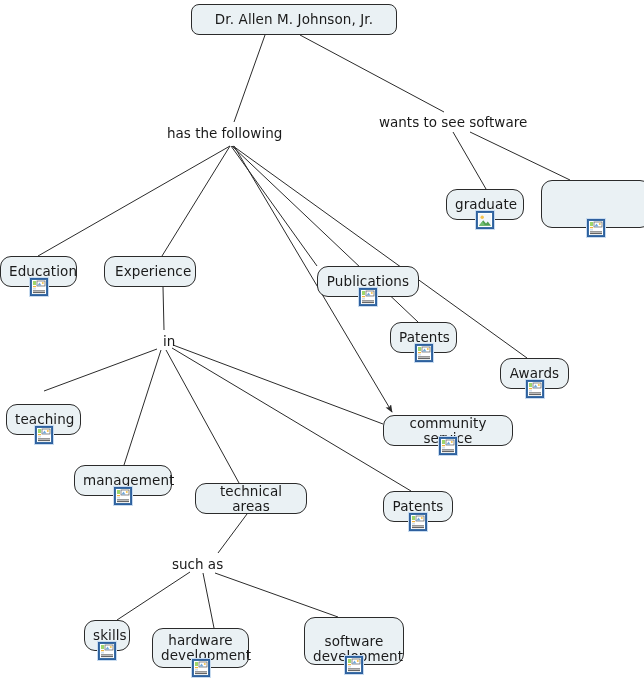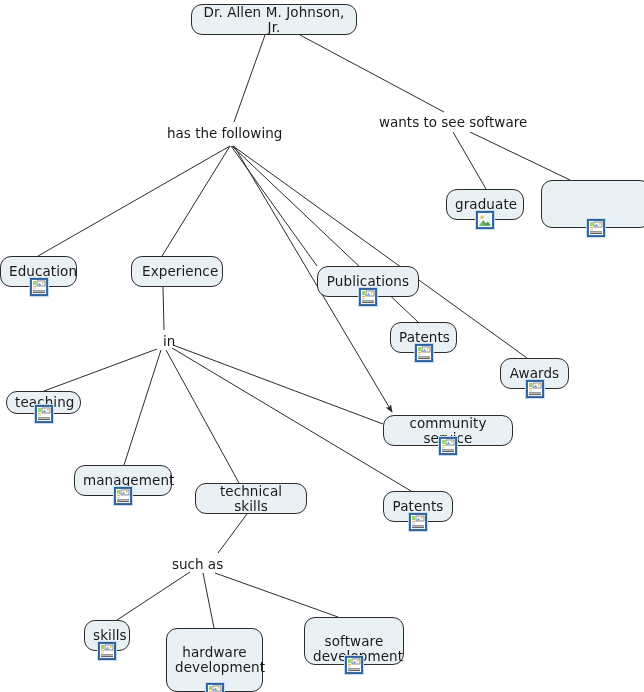--- a/index.html
+++ b/index.html
@@ -98,21 +98,21 @@
         <line x1="172" y1="348" x2="411" y2="491" stroke="#2b2b2b" stroke-width="1"></line>
         <line x1="173" y1="345" x2="383" y2="424" stroke="#2b2b2b" stroke-width="1"></line>
         <line x1="247" y1="514" x2="218" y2="553" stroke="#2b2b2b" stroke-width="1"></line>
         <line x1="190" y1="572" x2="117" y2="620" stroke="#2b2b2b" stroke-width="1"></line>
         <line x1="203" y1="573" x2="214" y2="628" stroke="#2b2b2b" stroke-width="1"></line>
         <line x1="215" y1="573" x2="338" y2="617" stroke="#2b2b2b" stroke-width="1"></line>
       </g>
   </svg>
 
   <div id="node-layer">
-      <div class="node" style="left: 191px; top: 4px; width: 166px; height: 31px;"><span class="node-label">Dr. Allen M. Johnson, Jr.</span></div>
+      <div class="node" style="left: 191px; top: 4px; width: 206px; height: 31px; border-radius: 8px;"><span class="node-label">Dr. Allen M. Johnson, Jr.</span></div>
       <div class="node" style="left: 446px; top: 189px; width: 78px; height: 31px;"><span class="node-label">graduate</span><span class="badge"><svg width="16" height="16" viewBox="0 0 16 16">
             <rect x="0.5" y="0.5" width="15" height="15" fill="#ffffff" stroke="#3a6ea5"></rect>
             <rect x="2" y="2" width="12" height="12" fill="#f2f7fb"></rect>
             <circle cx="5.2" cy="5.2" r="1.7" fill="#f2c14e"></circle>
             <path d="M2 13.8 L6.2 8.2 L9 11.6 L10.8 9.4 L14 13.8 Z" fill="#4f9e4f"></path>
             <path d="M2 13.8 L5.4 9.6 L8.2 13.8 Z" fill="#6fbf6f"></path>
           </svg></span></div>
       <div class="node" style="left: 541px; top: 180px; width: 110px; height: 48px;"><span class="badge"><svg width="16" height="16" viewBox="0 0 16 16">
             <rect x="0.5" y="0.5" width="15" height="15" fill="#ffffff" stroke="#3a6ea5"></rect>
             <rect x="2" y="2" width="3" height="4" fill="#9fd66b"></rect>
@@ -128,21 +128,21 @@
             <rect x="0.5" y="0.5" width="15" height="15" fill="#ffffff" stroke="#3a6ea5"></rect>
             <rect x="2" y="2" width="3" height="4" fill="#9fd66b"></rect>
             <rect x="2" y="7" width="3" height="1.2" fill="#f0b23c"></rect>
             <rect x="2" y="9.2" width="3" height="1.2" fill="#c6d9ec"></rect>
             <rect x="6" y="2" width="8" height="5" fill="#ffffff" stroke="#5a5a5a" stroke-width="0.7"></rect>
             <path d="M6.4 6.6 L8.6 3.6 L10.4 6.6 Z" fill="#6fa8dc"></path>
             <circle cx="11.8" cy="3.9" r="1" fill="#f2c14e"></circle>
             <rect x="2" y="11.4" width="12" height="1" fill="#555"></rect>
             <rect x="2" y="13.1" width="12" height="1" fill="#555"></rect>
           </svg></span></div>
-      <div class="node" style="left: 131px; top: 256px; width: 92px; height: 31px; padding-left: 10px;"><span class="node-label">Experience</span></div>
+      <div class="node" style="left: 104px; top: 256px; width: 92px; height: 31px; padding-left: 10px;"><span class="node-label">Experience</span></div>
       <div class="node" style="left: 281px; top: 266px; width: 102px; height: 31px; margin-left: 36px;"><span class="node-label">Publications</span><span class="badge"><svg width="16" height="16" viewBox="0 0 16 16">
             <rect x="0.5" y="0.5" width="15" height="15" fill="#ffffff" stroke="#3a6ea5"></rect>
             <rect x="2" y="2" width="3" height="4" fill="#9fd66b"></rect>
             <rect x="2" y="7" width="3" height="1.2" fill="#f0b23c"></rect>
             <rect x="2" y="9.2" width="3" height="1.2" fill="#c6d9ec"></rect>
             <rect x="6" y="2" width="8" height="5" fill="#ffffff" stroke="#5a5a5a" stroke-width="0.7"></rect>
             <path d="M6.4 6.6 L8.6 3.6 L10.4 6.6 Z" fill="#6fa8dc"></path>
             <circle cx="11.8" cy="3.9" r="1" fill="#f2c14e"></circle>
             <rect x="2" y="11.4" width="12" height="1" fill="#555"></rect>
             <rect x="2" y="13.1" width="12" height="1" fill="#555"></rect>
@@ -162,21 +162,21 @@
             <rect x="0.5" y="0.5" width="15" height="15" fill="#ffffff" stroke="#3a6ea5"></rect>
             <rect x="2" y="2" width="3" height="4" fill="#9fd66b"></rect>
             <rect x="2" y="7" width="3" height="1.2" fill="#f0b23c"></rect>
             <rect x="2" y="9.2" width="3" height="1.2" fill="#c6d9ec"></rect>
             <rect x="6" y="2" width="8" height="5" fill="#ffffff" stroke="#5a5a5a" stroke-width="0.7"></rect>
             <path d="M6.4 6.6 L8.6 3.6 L10.4 6.6 Z" fill="#6fa8dc"></path>
             <circle cx="11.8" cy="3.9" r="1" fill="#f2c14e"></circle>
             <rect x="2" y="11.4" width="12" height="1" fill="#555"></rect>
             <rect x="2" y="13.1" width="12" height="1" fill="#555"></rect>
           </svg></span></div>
-      <div class="node" style="left: 6px; top: 391px; width: 75px; height: 23px;"><span class="node-label">teaching</span><span class="badge"><svg width="16" height="16" viewBox="0 0 16 16">
+      <div class="node" style="left: 6px; top: 404px; width: 75px; height: 31px;"><span class="node-label">teaching</span><span class="badge"><svg width="16" height="16" viewBox="0 0 16 16">
             <rect x="0.5" y="0.5" width="15" height="15" fill="#ffffff" stroke="#3a6ea5"></rect>
             <rect x="2" y="2" width="3" height="4" fill="#9fd66b"></rect>
             <rect x="2" y="7" width="3" height="1.2" fill="#f0b23c"></rect>
             <rect x="2" y="9.2" width="3" height="1.2" fill="#c6d9ec"></rect>
             <rect x="6" y="2" width="8" height="5" fill="#ffffff" stroke="#5a5a5a" stroke-width="0.7"></rect>
             <path d="M6.4 6.6 L8.6 3.6 L10.4 6.6 Z" fill="#6fa8dc"></path>
             <circle cx="11.8" cy="3.9" r="1" fill="#f2c14e"></circle>
             <rect x="2" y="11.4" width="12" height="1" fill="#555"></rect>
             <rect x="2" y="13.1" width="12" height="1" fill="#555"></rect>
           </svg></span></div>
@@ -195,21 +195,21 @@
             <rect x="0.5" y="0.5" width="15" height="15" fill="#ffffff" stroke="#3a6ea5"></rect>
             <rect x="2" y="2" width="3" height="4" fill="#9fd66b"></rect>
             <rect x="2" y="7" width="3" height="1.2" fill="#f0b23c"></rect>
             <rect x="2" y="9.2" width="3" height="1.2" fill="#c6d9ec"></rect>
             <rect x="6" y="2" width="8" height="5" fill="#ffffff" stroke="#5a5a5a" stroke-width="0.7"></rect>
             <path d="M6.4 6.6 L8.6 3.6 L10.4 6.6 Z" fill="#6fa8dc"></path>
             <circle cx="11.8" cy="3.9" r="1" fill="#f2c14e"></circle>
             <rect x="2" y="11.4" width="12" height="1" fill="#555"></rect>
             <rect x="2" y="13.1" width="12" height="1" fill="#555"></rect>
           </svg></span></div>
-      <div class="node" style="left: 195px; top: 483px; width: 112px; height: 31px;"><span class="node-label">technical skills</span></div>
+      <div class="node" style="left: 195px; top: 483px; width: 112px; height: 31px;"><span class="node-label">technical areas</span></div>
       <div class="node" style="left: 383px; top: 491px; width: 70px; height: 31px;"><span class="node-label">Patents</span><span class="badge"><svg width="16" height="16" viewBox="0 0 16 16">
             <rect x="0.5" y="0.5" width="15" height="15" fill="#ffffff" stroke="#3a6ea5"></rect>
             <rect x="2" y="2" width="3" height="4" fill="#9fd66b"></rect>
             <rect x="2" y="7" width="3" height="1.2" fill="#f0b23c"></rect>
             <rect x="2" y="9.2" width="3" height="1.2" fill="#c6d9ec"></rect>
             <rect x="6" y="2" width="8" height="5" fill="#ffffff" stroke="#5a5a5a" stroke-width="0.7"></rect>
             <path d="M6.4 6.6 L8.6 3.6 L10.4 6.6 Z" fill="#6fa8dc"></path>
             <circle cx="11.8" cy="3.9" r="1" fill="#f2c14e"></circle>
             <rect x="2" y="11.4" width="12" height="1" fill="#555"></rect>
             <rect x="2" y="13.1" width="12" height="1" fill="#555"></rect>
@@ -218,21 +218,21 @@
             <rect x="0.5" y="0.5" width="15" height="15" fill="#ffffff" stroke="#3a6ea5"></rect>
             <rect x="2" y="2" width="3" height="4" fill="#9fd66b"></rect>
             <rect x="2" y="7" width="3" height="1.2" fill="#f0b23c"></rect>
             <rect x="2" y="9.2" width="3" height="1.2" fill="#c6d9ec"></rect>
             <rect x="6" y="2" width="8" height="5" fill="#ffffff" stroke="#5a5a5a" stroke-width="0.7"></rect>
             <path d="M6.4 6.6 L8.6 3.6 L10.4 6.6 Z" fill="#6fa8dc"></path>
             <circle cx="11.8" cy="3.9" r="1" fill="#f2c14e"></circle>
             <rect x="2" y="11.4" width="12" height="1" fill="#555"></rect>
             <rect x="2" y="13.1" width="12" height="1" fill="#555"></rect>
           </svg></span></div>
-      <div class="node" style="left: 166px; top: 628px; width: 97px; height: 64px;"><span class="node-label">hardware
+      <div class="node" style="left: 152px; top: 628px; width: 97px; height: 40px;"><span class="node-label">hardware
 development</span><span class="badge"><svg width="16" height="16" viewBox="0 0 16 16">
             <rect x="0.5" y="0.5" width="15" height="15" fill="#ffffff" stroke="#3a6ea5"></rect>
             <rect x="2" y="2" width="3" height="4" fill="#9fd66b"></rect>
             <rect x="2" y="7" width="3" height="1.2" fill="#f0b23c"></rect>
             <rect x="2" y="9.2" width="3" height="1.2" fill="#c6d9ec"></rect>
             <rect x="6" y="2" width="8" height="5" fill="#ffffff" stroke="#5a5a5a" stroke-width="0.7"></rect>
             <path d="M6.4 6.6 L8.6 3.6 L10.4 6.6 Z" fill="#6fa8dc"></path>
             <circle cx="11.8" cy="3.9" r="1" fill="#f2c14e"></circle>
             <rect x="2" y="11.4" width="12" height="1" fill="#555"></rect>
             <rect x="2" y="13.1" width="12" height="1" fill="#555"></rect>

